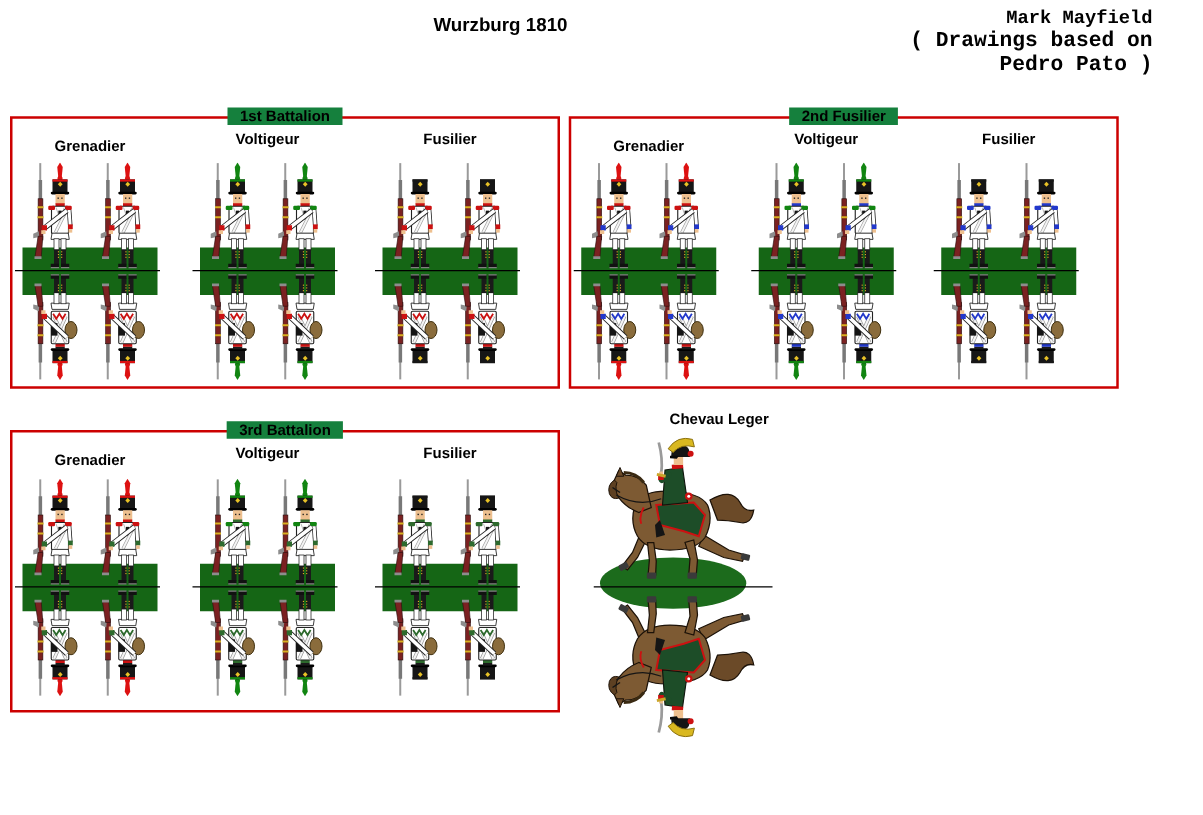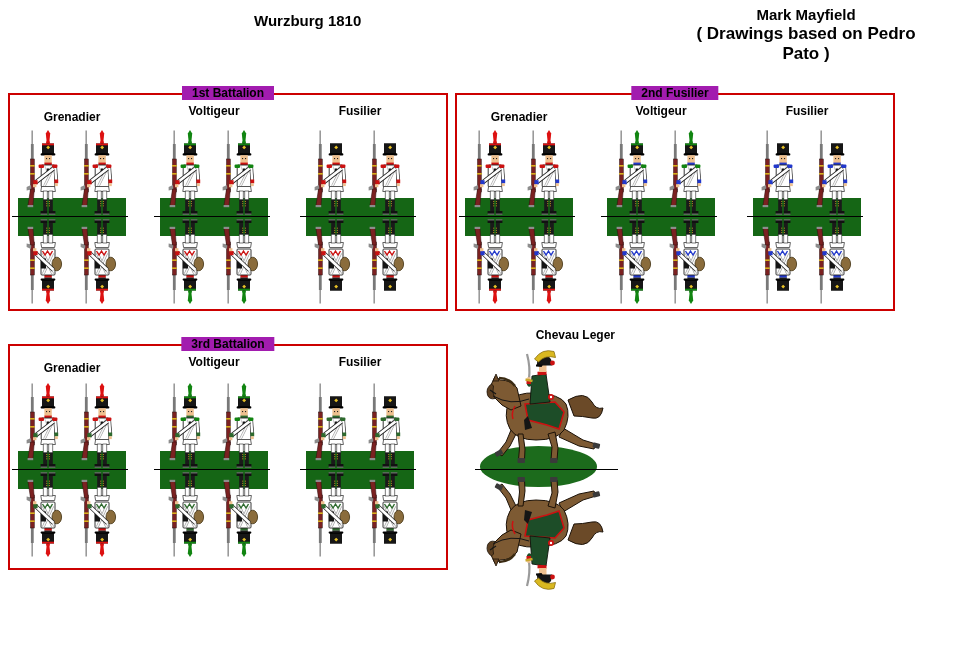--- a/index.html
+++ b/index.html
@@ -1,27 +1,27 @@
 <!DOCTYPE html>
 <html><head>
 <meta charset="utf-8">
 <style>
   html,body{margin:0;padding:0;background:#fff;}
   .canvas{position:relative;width:962px;height:652px;background:#ffffff;
           font-family:"Liberation Sans",sans-serif;color:#000;overflow:hidden;}
 
-  .title{position:absolute;left:254px;top:12px;width:200px;text-align:left;
+  .title{position:absolute;left:254px;top:12px;width:200px;text-align:right;
          font-size:15px;font-weight:bold;}
-  .author-block{position:absolute;left:690px;top:6px;width:232px;text-align:center;font-weight:bold;}
+  .author-block{position:absolute;left:690px;top:6px;width:232px;text-align:right;font-weight:bold;font-family:Liberation Mono, monospace;}
   .author,.website{font-size:15px;line-height:18px;}
   .credit{font-size:17px;margin-top:0;}
 
   .bn-box{position:absolute;border:2px solid var(--border,#cc0000);background:#fff;}
   .bn-label{position:absolute;top:-9px;left:50%;transform:translateX(-50%);
-            background:#a21caf;padding:0 10px;font-size:12px;font-weight:bold;white-space:nowrap;}
+            background:#15803d;padding:0 10px;font-size:12px;font-weight:bold;white-space:nowrap;}
   .co-label{position:absolute;transform:translateX(-50%);font-size:12px;font-weight:bold;white-space:nowrap;}
 
   .stand{position:absolute;width:108px;height:174px;}
   .base{position:absolute;left:0;top:68px;width:108px;height:38px;background:var(--base,#156615);z-index:1;}
   .fold{position:absolute;left:-6px;right:-2px;top:86px;height:1px;background:#000;z-index:2;}
   .sol{position:absolute;width:46px;height:87px;z-index:3;}
   .sf1{left:6px;top:0;} .sf2{left:60px;top:0;}
   .sb1{left:6px;top:87px;transform:scaleY(-1);} .sb2{left:60px;top:87px;transform:scaleY(-1);}
 
   .cav-label{position:absolute;left:465px;top:328px;width:150px;text-align:right;

